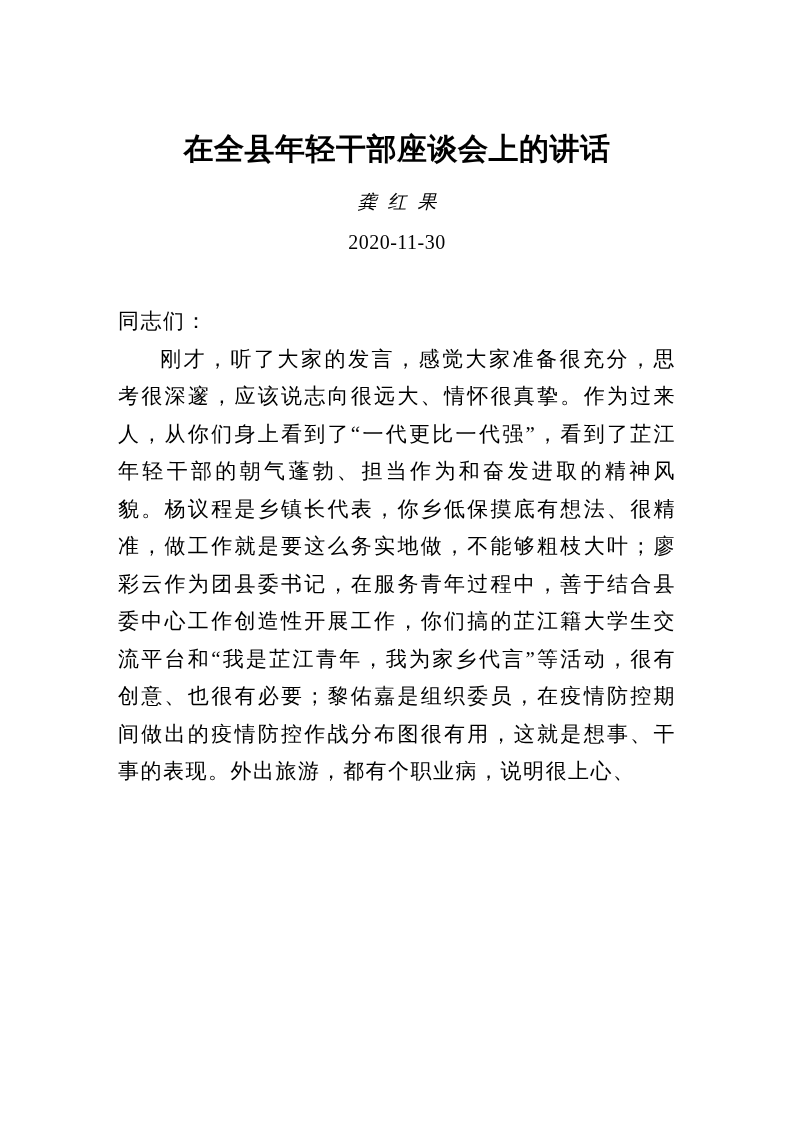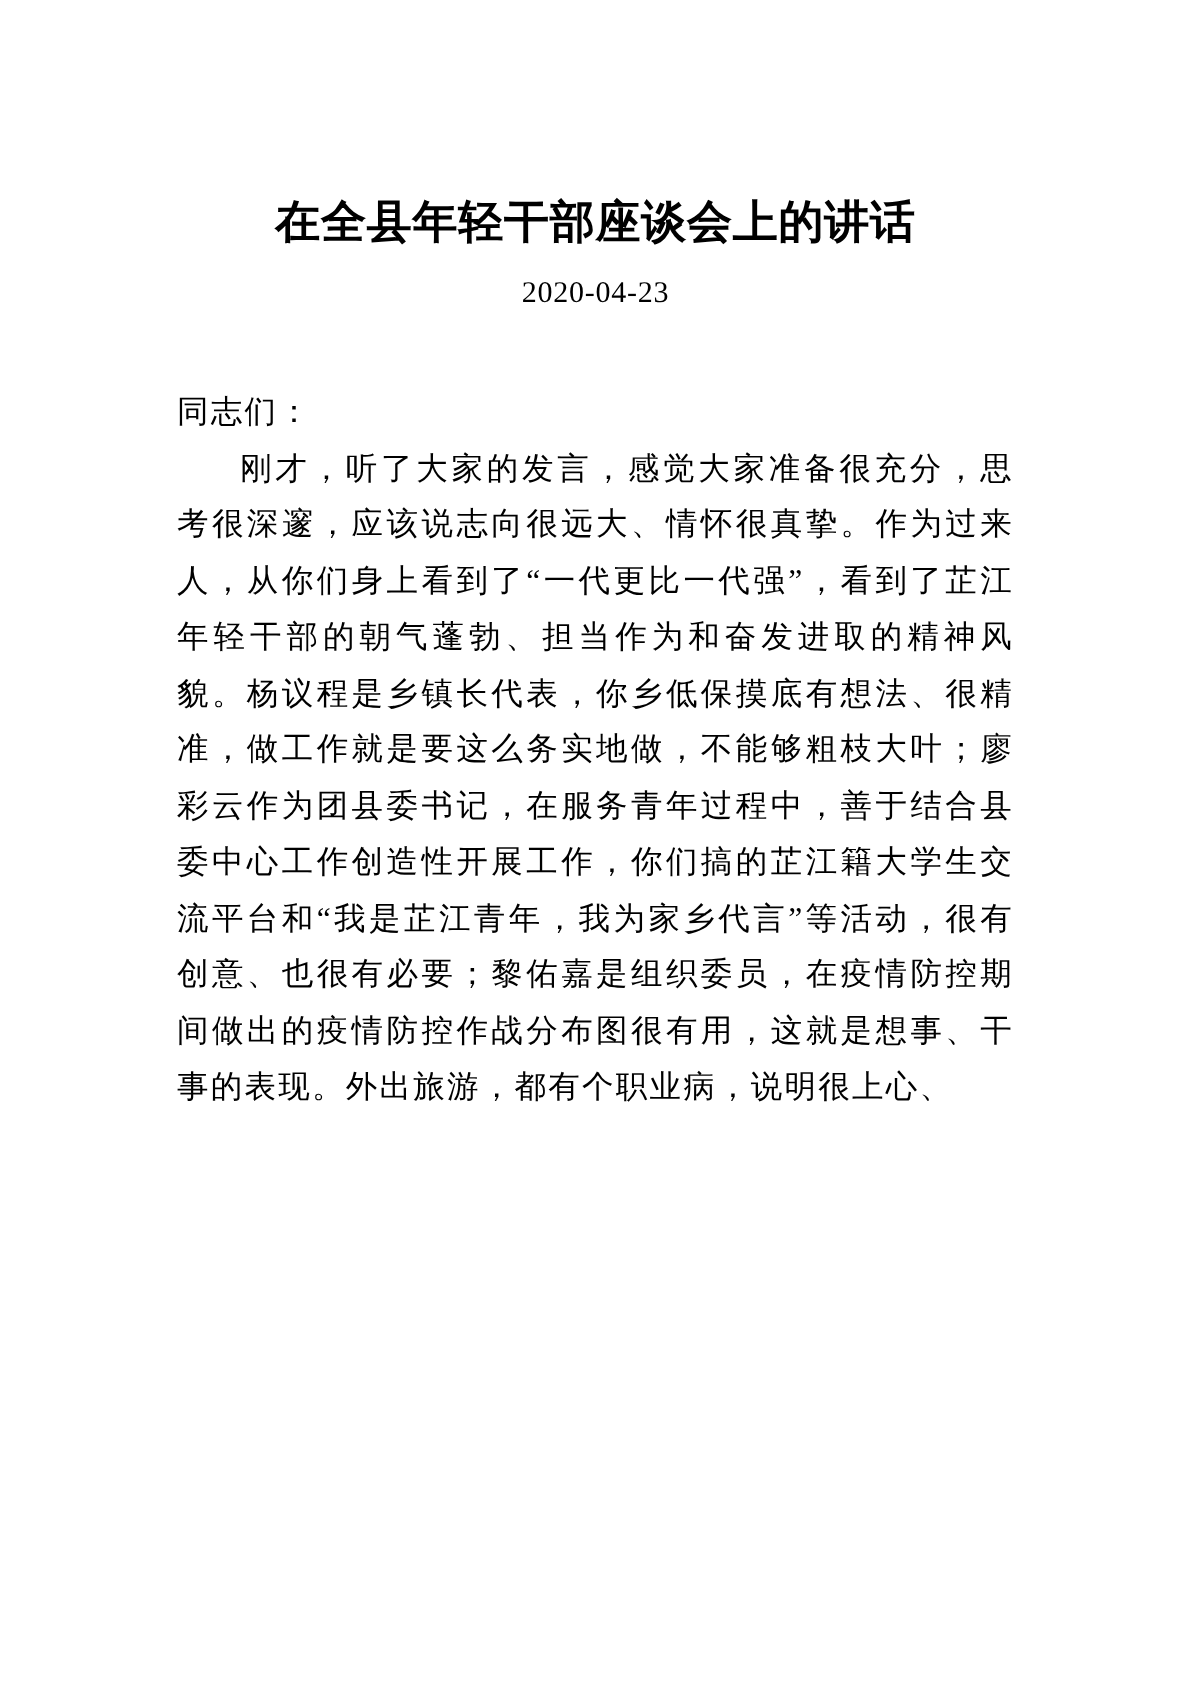--- a/index.html
+++ b/index.html
@@ -61,19 +61,20 @@
     text-indent: 0;
     margin-top: 21px;
   }
 </style>
 </head>
 <body>
 
 <div class="page">
   <div class="doc">
     <h1 class="doc-title">在全县年轻干部座谈会上的讲话</h1>
-    <div class="doc-date">2020-04-23</div>
+    <div class="doc-author">龚红果</div>
+    <div class="doc-date">2020-11-30</div>
     <div class="doc-body">
       <p class="salutation">同志们：</p>
       <p>刚才，听了大家的发言，感觉大家准备很充分，思考很深邃，应该说志向很远大、情怀很真挚。作为过来人，从你们身上看到了“一代更比一代强”，看到了芷江年轻干部的朝气蓬勃、担当作为和奋发进取的精神风貌。杨议程是乡镇长代表，你乡低保摸底有想法、很精准，做工作就是要这么务实地做，不能够粗枝大叶；廖彩云作为团县委书记，在服务青年过程中，善于结合县委中心工作创造性开展工作，你们搞的芷江籍大学生交流平台和“我是芷江青年，我为家乡代言”等活动，很有创意、也很有必要；黎佑嘉是组织委员，在疫情防控期间做出的疫情防控作战分布图很有用，这就是想事、干事的表现。外出旅游，都有个职业病，说明很上心、</p>
     </div>
   </div>
 </div>
 
 </body></html>

